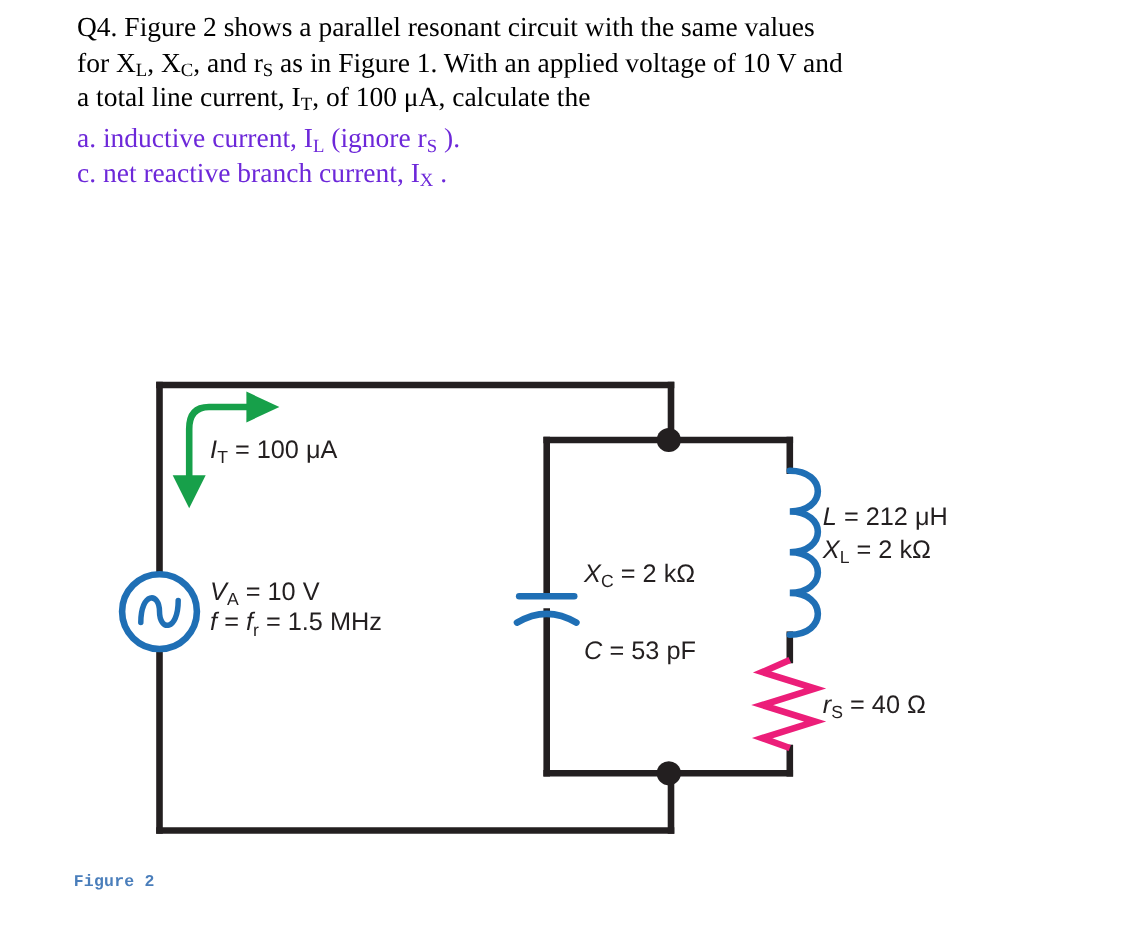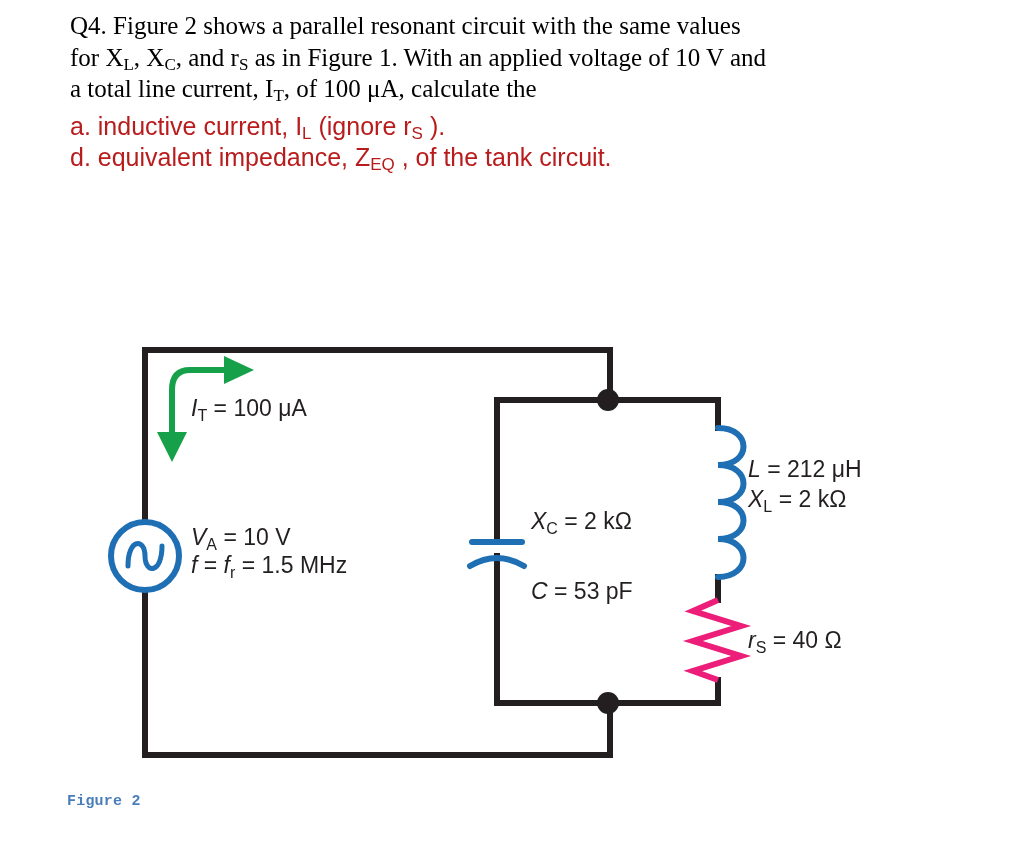--- a/index.html
+++ b/index.html
@@ -17,24 +17,24 @@
   }
 
   
   #question-block {
     position: absolute;
     left: 70px;
     top: 10px;
     width: 700px;
   }
   .q-line {
-    font-family: Liberation Sans, sans-serif;
+    font-family: Liberation Serif, serif;
     font-size: 25px;
     line-height: 31.5px;
-    color: #b91c1c;
+    color: #6d28d9;
     white-space: nowrap;
   }
   .q-para {
     font-family: "Liberation Serif", serif;
     font-size: 25px;
     line-height: 31.5px;
     color: #000000;
   }
   sub {
     font-size: 0.68em;
@@ -117,25 +117,25 @@
   </div>
 
   <div class="list-block">
 
     <div class="q-line">
       <span>a.</span>
       <span>inductive current, I</span><sub>L</sub><span> (ignore r</span><sub>S</sub><span> ).</span>
     </div>
 
 
-
     <div class="q-line">
-      <span>d.</span>
-      <span>equivalent impedance, Z</span><sub>EQ</sub><span> , of the tank circuit.</span>
+      <span>c.</span>
+      <span>net reactive branch current, I</span><sub>X</sub><span> .</span>
     </div>
+
 
   </div>
 </div>
 
 <svg id="circuit-svg" viewBox="0 0 1024 500">
 
   <g>
 
     <path class="wire" d="M 145 50 L 610 50"></path>
 

